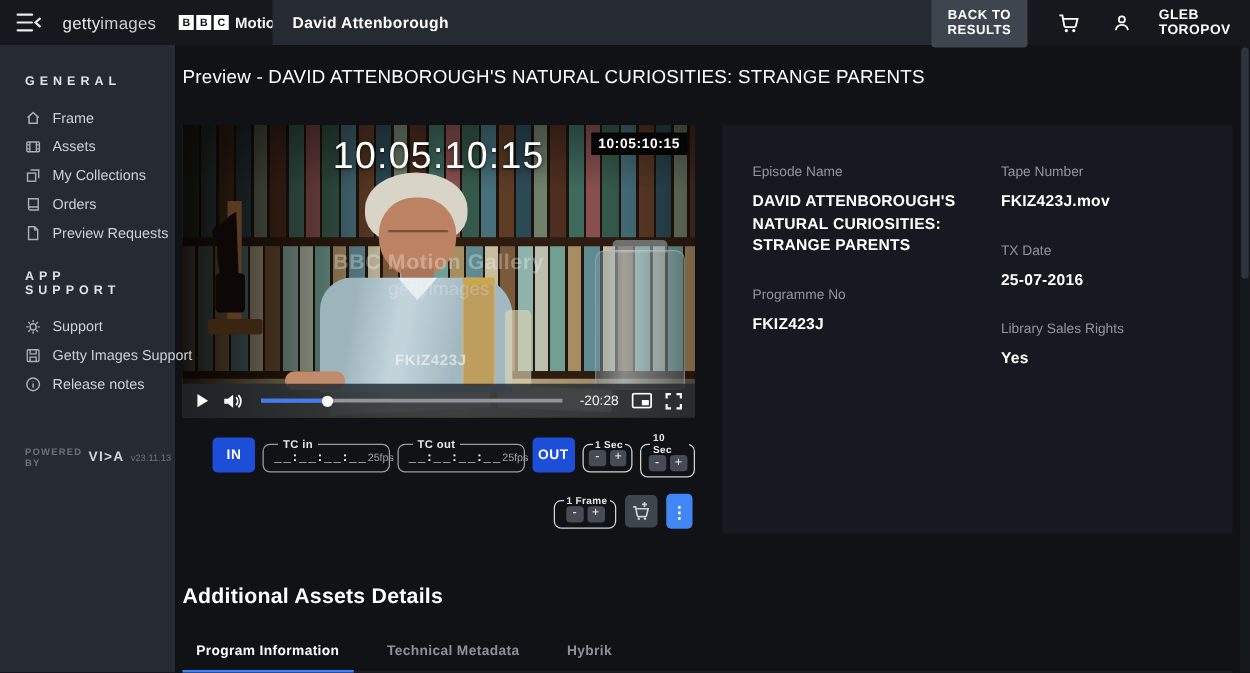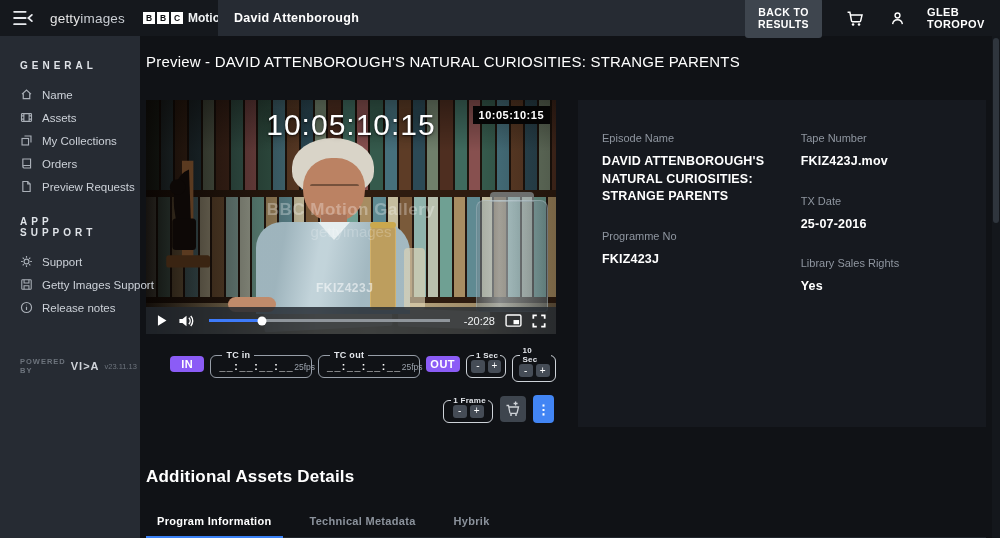--- a/index.html
+++ b/index.html
@@ -117,21 +117,21 @@
   .cb-icon { display:flex; align-items:center; cursor:pointer; }
   .progress { position:relative; flex:1; height:3px; background:#8f959b; margin:0 4px; cursor:pointer; }
   .progress .played { position:absolute; left:0; top:0; height:3px; background:#3e7bfa; width:22%; }
   .progress .handle { position:absolute; top:50%; left:22%; width:9px; height:9px; background:#fff;
     border-radius:50%; transform:translate(-50%,-50%); }
   .cb-time { font-size:11px; color:#f1f3f4; white-space:nowrap; }
 
   
   .ctrl-row1 { display:flex; align-items:center; gap:6px; margin-top:12px; padding-left:24px; }
   .ctrl-row2 { display:flex; align-items:center; gap:7px; margin-top:13px; justify-content:flex-end; padding-right:2px; }
-  .inout-btn { width:35px; height:16px; background:#8b5cf6; color:#fff; border:none; border-radius:4px;
+  .inout-btn { width:35px; height:28px; background:#1d4ed8; color:#fff; border:none; border-radius:4px;
     font-family:"Liberation Sans",sans-serif; font-size:11px; font-weight:700; letter-spacing:.5px; cursor:pointer; }
   fieldset { border:1px solid #979ea8; border-radius:6px; background:transparent; min-width:0; }
   fieldset legend { font-size:9px; color:#e4e7ec; font-weight:600; padding:0 4px; margin-left:3px; letter-spacing:.3px; }
   .tc-field { width:103px; padding:0 8px 5px; }
   .tc-inner { display:flex; align-items:baseline; justify-content:space-between; }
   .tc-value { font-size:10.5px; font-weight:700; letter-spacing:1.6px; color:#fff; }
   .tc-fps { font-size:8.5px; color:#9aa1ab; }
   .step-field { border-color:#ced3d9; border-radius:6px; padding:0 4px 4px; }
   .step-field legend { font-size:8px; font-weight:700; padding:0 2px; }
   .step-inner { display:flex; gap:3px; justify-content:center; }
@@ -220,21 +220,21 @@
 
   <aside class="sidebar">
     <div class="side-title">GENERAL</div>
     <ul class="side-list">
       <li class="side-item">
         <span class="icn">
             <svg width="13" height="13" viewBox="0 0 16 16" fill="none" stroke="currentColor" stroke-width="1.5">
               <path d="M2.5 7.5 8 2.5l5.5 5M4 6.8V13h8V6.8"></path>
             </svg>
           </span>
-        <span class="side-label">Name</span>
+        <span class="side-label">Frame</span>
       </li>
       <li class="side-item">
         <span class="icn">
             <svg width="13" height="13" viewBox="0 0 16 16" fill="none" stroke="currentColor" stroke-width="1.3">
               <rect x="1.8" y="3.2" width="12.4" height="9.6" rx="1"></rect>
               <path d="M4.8 3.2v9.6M11.2 3.2v9.6M1.8 6h3M1.8 10h3M11.2 6h3M11.2 10h3"></path>
             </svg>
           </span>
         <span class="side-label">Assets</span>
       </li>

